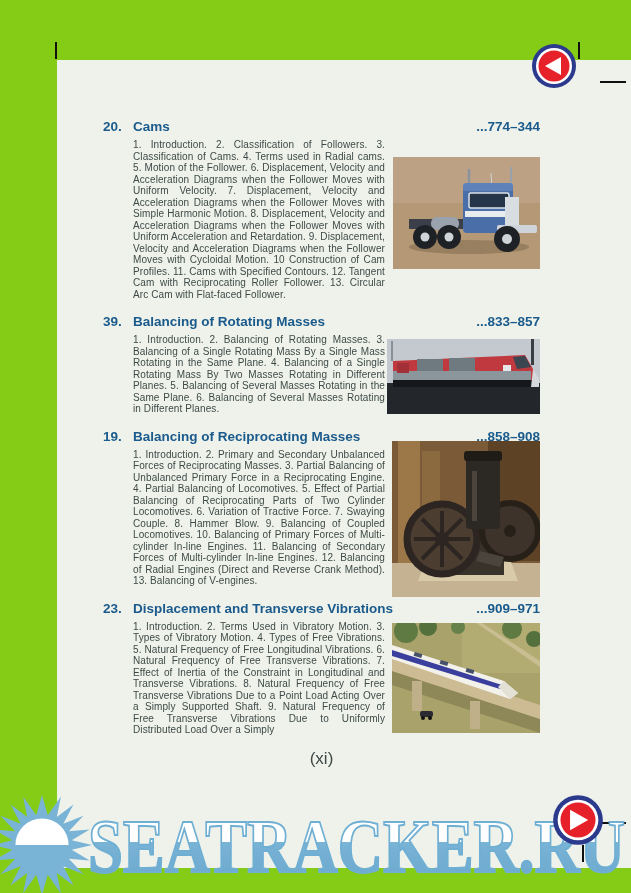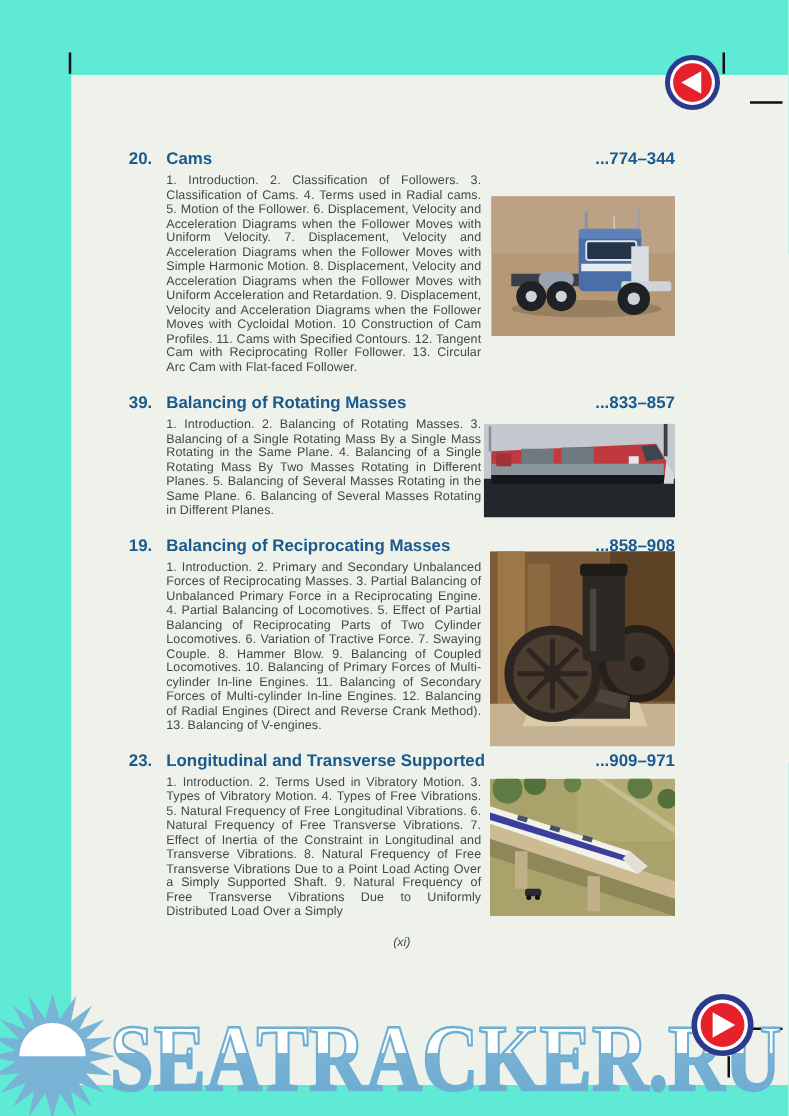--- a/index.html
+++ b/index.html
@@ -1,33 +1,33 @@
 <!DOCTYPE html>
 <html><head>
 <meta charset="utf-8">
 <style>
   html,body{margin:0;padding:0;background:#ffffff;}
-  #stage{position:relative;width:631px;height:893px;background:#5eead4;overflow:hidden;
+  #stage{position:relative;width:631px;height:893px;background:#84cc16;overflow:hidden;
          font-family:"Liberation Sans",sans-serif;}
   #paper{position:absolute;left:57px;top:60px;width:574px;height:808px;background:#eef2ea;}
   
   .cropv,.croph{position:absolute;background:#111;}
   .cropv{width:2px;height:17px;}
   .croph{height:2px;width:26px;}
   
   #toc{position:absolute;left:103px;top:118px;width:437px;}
   .sec{position:relative;width:437px;margin-bottom:13px;}
   .head{display:flex;align-items:baseline;color:#1a5a8c;font-weight:bold;font-size:13.5px;line-height:17px;}
   .num{width:30px;}
   .title{flex:1;}
   .pages{white-space:nowrap;}
   .desc{margin-left:30px;width:252px;text-align:justify;color:#3f4a48;
         font-size:10px;line-height:11.5px;margin-top:4px;letter-spacing:0.1px;}
   .illus{position:absolute;right:0;display:block;}
-  #pageno{width:437px;text-align:center;font-style:italic;color:#3f4a48;font-size:10px;margin-top:2px;}
+  #pageno{width:437px;text-align:center;color:#3f4a48;font-size:17px;margin-top:2px;}
   
   .navbtn{position:absolute;border:none;background:transparent;padding:0;cursor:pointer;}
   
   #wm{position:absolute;left:0;top:798px;pointer-events:none;}
   #sun{position:absolute;left:-8px;top:795px;}
   #fwd{left:552px;top:794px;width:52px;height:52px;}
   #back{left:531px;top:43px;width:46px;height:46px;}
 </style>
 </head>
 <body>
@@ -128,21 +128,21 @@
         <rect x="74" y="14" width="34" height="74" rx="4" fill="#2c2824"></rect>
         <rect x="72" y="10" width="38" height="10" rx="3" fill="#1f1c18"></rect>
         <rect x="80" y="30" width="5" height="50" fill="#4a443c"></rect>
         <polygon points="88,110 112,116 108,126 84,120" fill="#4a443c"></polygon>
       </svg>
     </div>
 
     <div class="sec">
       <div class="head">
         <span class="num">23.</span>
-        <span class="title">Longitudinal and Transverse Supported</span>
+        <span class="title">Displacement and Transverse Vibrations</span>
         <span class="pages">...909–971</span>
       </div>
       <div class="desc">1. Introduction. 2. Terms Used in Vibratory Motion. 3. Types of Vibratory Motion. 4. Types of Free Vibrations. 5. Natural Frequency of Free Longitudinal Vibrations. 6. Natural Frequency of Free Transverse Vibrations. 7. Effect of Inertia of the Constraint in Longitudinal and Transverse Vibrations. 8. Natural Frequency of Free Transverse Vibrations Due to a Point Load Acting Over a Simply Supported Shaft. 9. Natural Frequency of Free Transverse Vibrations Due to Uniformly Distributed Load Over a Simply</div>
       <svg class="illus" style="top:23px;" width="148" height="110" viewBox="0 0 148 110">
         <rect width="148" height="110" fill="#a9a36b"></rect>
         <rect x="70" y="0" width="78" height="50" fill="#b2ab72"></rect>
         <polygon points="90,0 148,38 148,44 96,8 84,0" fill="#c9bd92"></polygon>
         <circle cx="14" cy="8" r="12" fill="#5f7a42"></circle>
           <circle cx="36" cy="4" r="9" fill="#54703c"></circle>
         <circle cx="120" cy="6" r="10" fill="#5f7a42"></circle>

